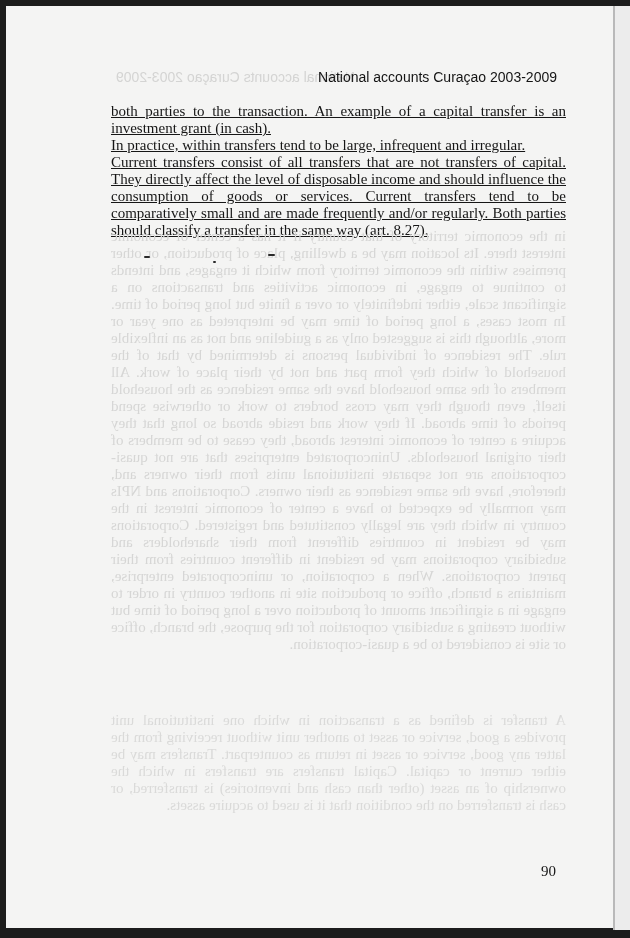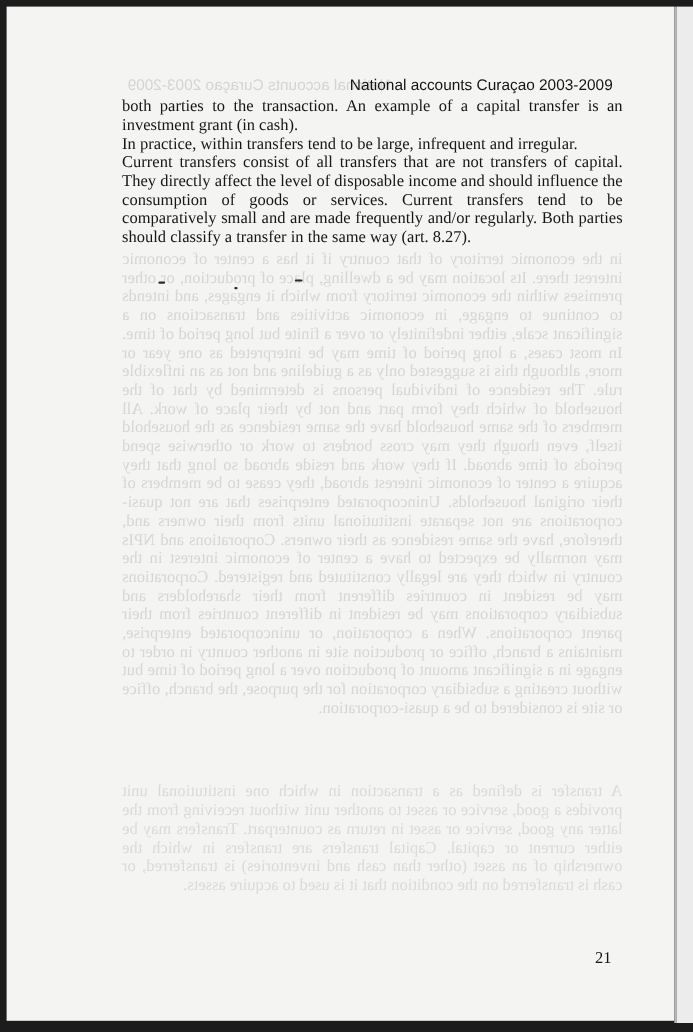--- a/index.html
+++ b/index.html
@@ -56,26 +56,27 @@
       left: 110px;
       font-family: "Liberation Sans", sans-serif;
       font-size: 14px;
       color: #d4d4d3;
       transform: scaleX(-1);
       white-space: nowrap;
     }
     .body-text {
       position: absolute;
       left: 105px;
-      top: 83px;
+      top: 97px;
       width: 455px;
       font-family: "Liberation Serif", serif;
       font-size: 15px;
       line-height: 17px;
       color: #161616;
+      text-decoration: underline;
     }
     .body-text p {
       margin: 0;
       text-align: justify;
       text-align-last: left;
     }
     .bleed-through {
       position: absolute;
       left: 105px;
       top: 222px;
@@ -134,21 +135,21 @@
     </div>
 
     <div class="bleed-through" aria-hidden="true">
       in the economic territory of that country if it has a center of economic interest there. Its location may be a dwelling, place of production, or other premises within the economic territory from which it engages, and intends to continue to engage, in economic activities and transactions on a significant scale, either indefinitely or over a finite but long period of time. In most cases, a long period of time may be interpreted as one year or more, although this is suggested only as a guideline and not as an inflexible rule. The residence of individual persons is determined by that of the household of which they form part and not by their place of work. All members of the same household have the same residence as the household itself, even though they may cross borders to work or otherwise spend periods of time abroad. If they work and reside abroad so long that they acquire a center of economic interest abroad, they cease to be members of their original households. Unincorporated enterprises that are not quasi-corporations are not separate institutional units from their owners and, therefore, have the same residence as their owners. Corporations and NPIs may normally be expected to have a center of economic interest in the country in which they are legally constituted and registered. Corporations may be resident in countries different from their shareholders and subsidiary corporations may be resident in different countries from their parent corporations. When a corporation, or unincorporated enterprise, maintains a branch, office or production site in another country in order to engage in a significant amount of production over a long period of time but without creating a subsidiary corporation for the purpose, the branch, office or site is considered to be a quasi-corporation.
     </div>
 
     <div class="bleed-through-2" aria-hidden="true">
       A transfer is defined as a transaction in which one institutional unit provides a good, service or asset to another unit without receiving from the latter any good, service or asset in return as counterpart. Transfers may be either current or capital. Capital transfers are transfers in which the ownership of an asset (other than cash and inventories) is transferred, or cash is transferred on the condition that it is used to acquire assets.
     </div>
 
-    <div class="page-number">21</div>
+    <div class="page-number">90</div>
 
     <div class="smudge" style="left:138px;top:250px;width:6px;height:2px;"></div>
     <div class="smudge" style="left:262px;top:248px;width:7px;height:2px;"></div>
     <div class="smudge" style="left:207px;top:255px;width:3px;height:2px;"></div>
   </div>
   <div class="page-edge"></div>
   <div class="next-page-sliver"></div>
 </div>
 
 </body></html>

